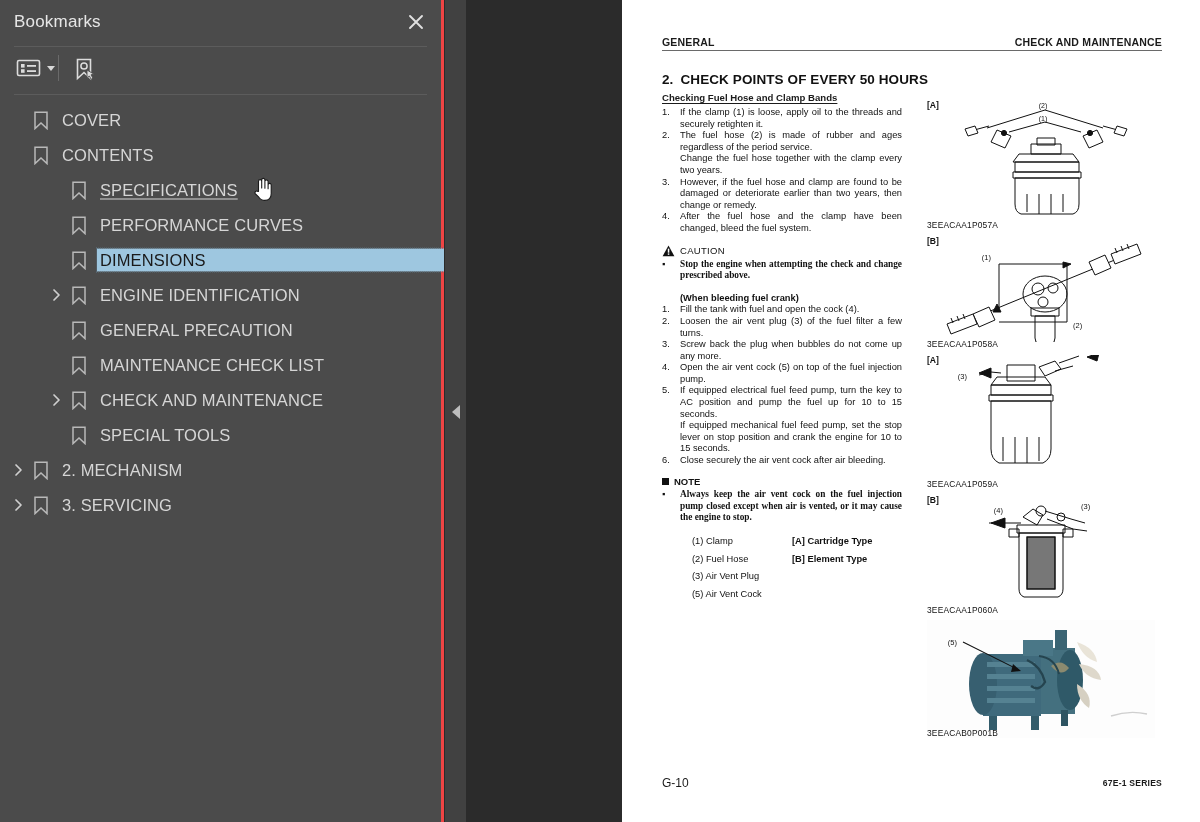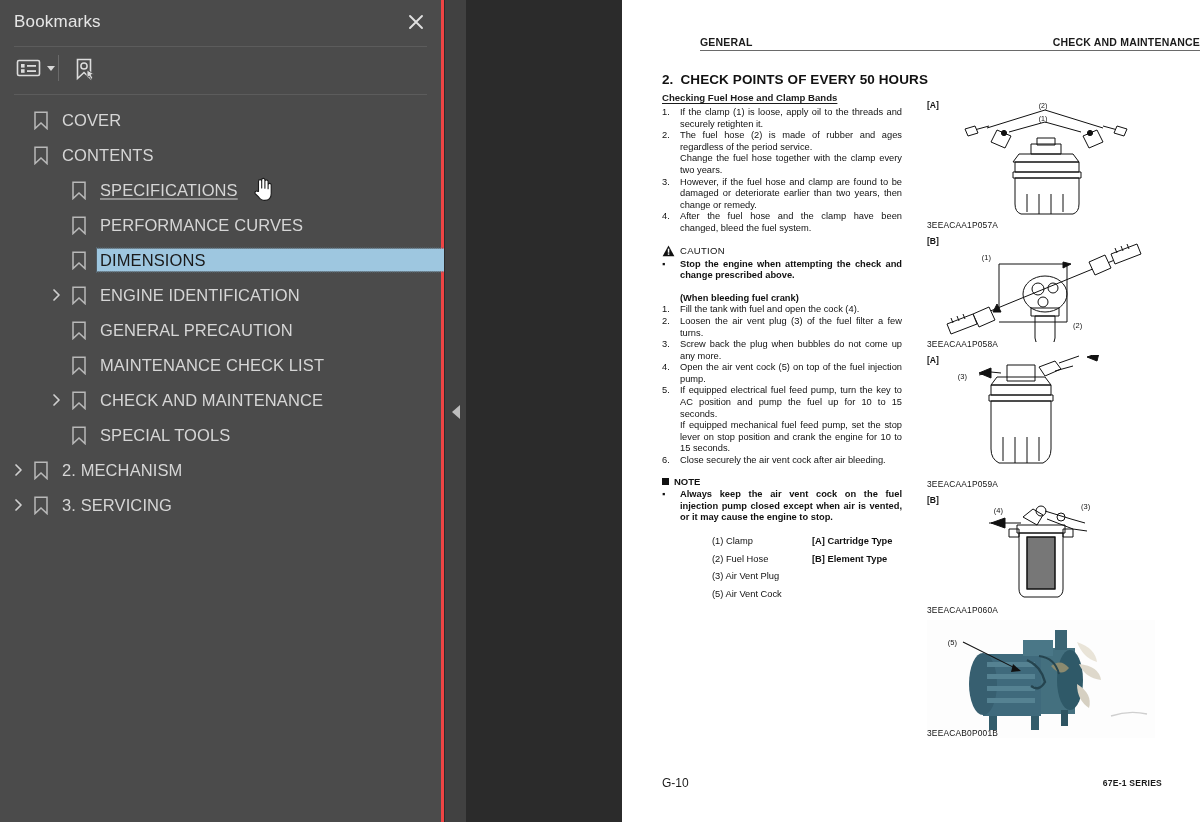--- a/index.html
+++ b/index.html
@@ -128,21 +128,20 @@
     position:absolute; left:622px; top:0;
     width:578px; height:822px;
     background:#ffffff;
     overflow:hidden;
   }
   .page-head {
     position:absolute; left:40px; top:36px; width:500px;
     display:flex; justify-content:space-between; align-items:flex-end;
     border-bottom:1.6px solid #6a6a6a;
     padding-bottom:2px;
-    margin-left:38px;
   }
   .page-head span { font-size:10.5px; font-weight:bold; color:#1b1b1b; letter-spacing:.2px; }
 
   .sec-title {
     position:absolute; left:40px; top:72px;
     font-size:13.5px; font-weight:bold; color:#111; letter-spacing:.1px;
   }
   .sec-title .num { margin-right:7px; }
   .sub-title {
     position:absolute; left:40px; top:92px;
@@ -160,35 +159,35 @@
   .olist li .bd { flex:1; text-align:justify; }
   .olist li .bd p { margin:0; }
 
   .caution-hd {
     display:flex; align-items:center; gap:5px;
     margin-top:10px; margin-bottom:2px;
   }
   .caution-hd .lbl { font-size:9.5px; font-weight:normal; color:#111; letter-spacing:.3px;}
   .bullet-row { display:flex; }
   .bullet-row .mk { width:18px; flex:0 0 18px; }
-  .bullet-row .bd { flex:1; text-align:justify; font-weight:bold; }
+  .bullet-row .bd { flex:1; text-align:justify; font-weight:bold;font-family:Liberation Serif, serif; }
   .bleed-hd { margin-top:11px; font-weight:bold; padding-left:18px; }
   .note-hd {
     display:flex; align-items:center; gap:5px;
     margin-top:9px; margin-bottom:2px;
     font-size:9.5px; font-weight:bold; color:#111;
   }
   .note-hd .sq { width:7px;height:7px;background:#111; display:inline-block; }
 
   .keylist {
     position:absolute; left:70px; top:536px; width:250px;
     font-size:9.3px; color:#111;
   }
   .keylist .krow { display:flex; height:17.5px; align-items:flex-start; }
-  .keylist .kl { width:100px; flex:0 0 100px;margin-left:20px; }
+  .keylist .kl { width:100px; flex:0 0 100px; }
   .keylist .kr { font-weight:bold; }
 
   
   .fig-col { position:absolute; left:305px; top:100px; width:250px; }
   .fig-block { position:relative; }
   .fig-tag { font-size:8.6px; font-weight:bold; color:#111; }
   .fig-cap { font-size:8.4px; color:#111; letter-spacing:.2px; }
 
   .page-foot-l {
     position:absolute; left:40px; bottom:32px;

